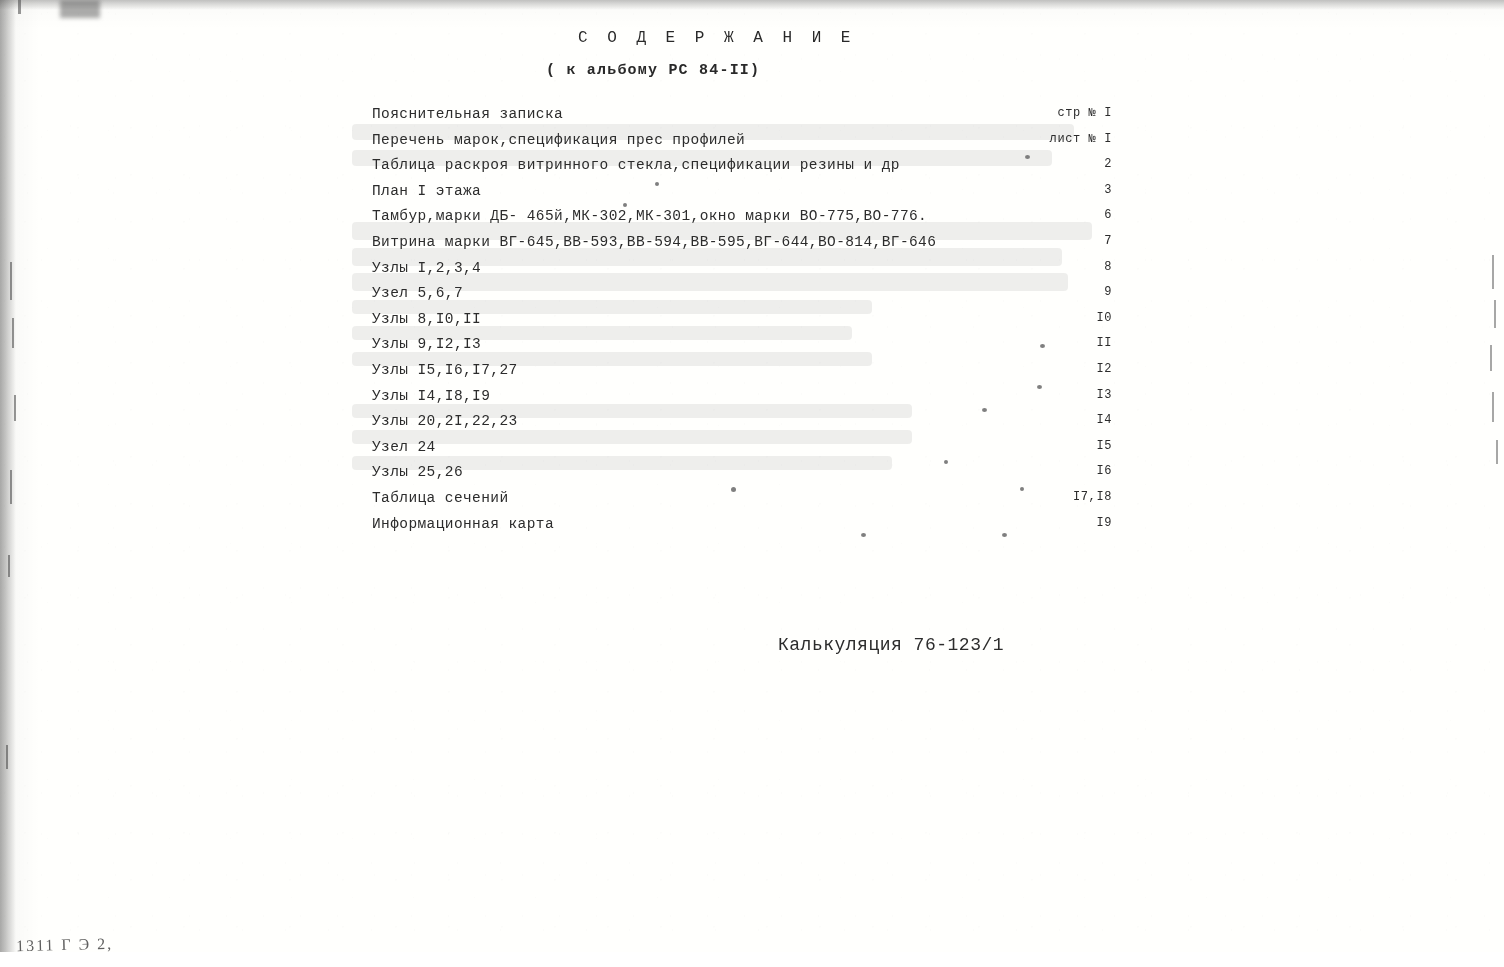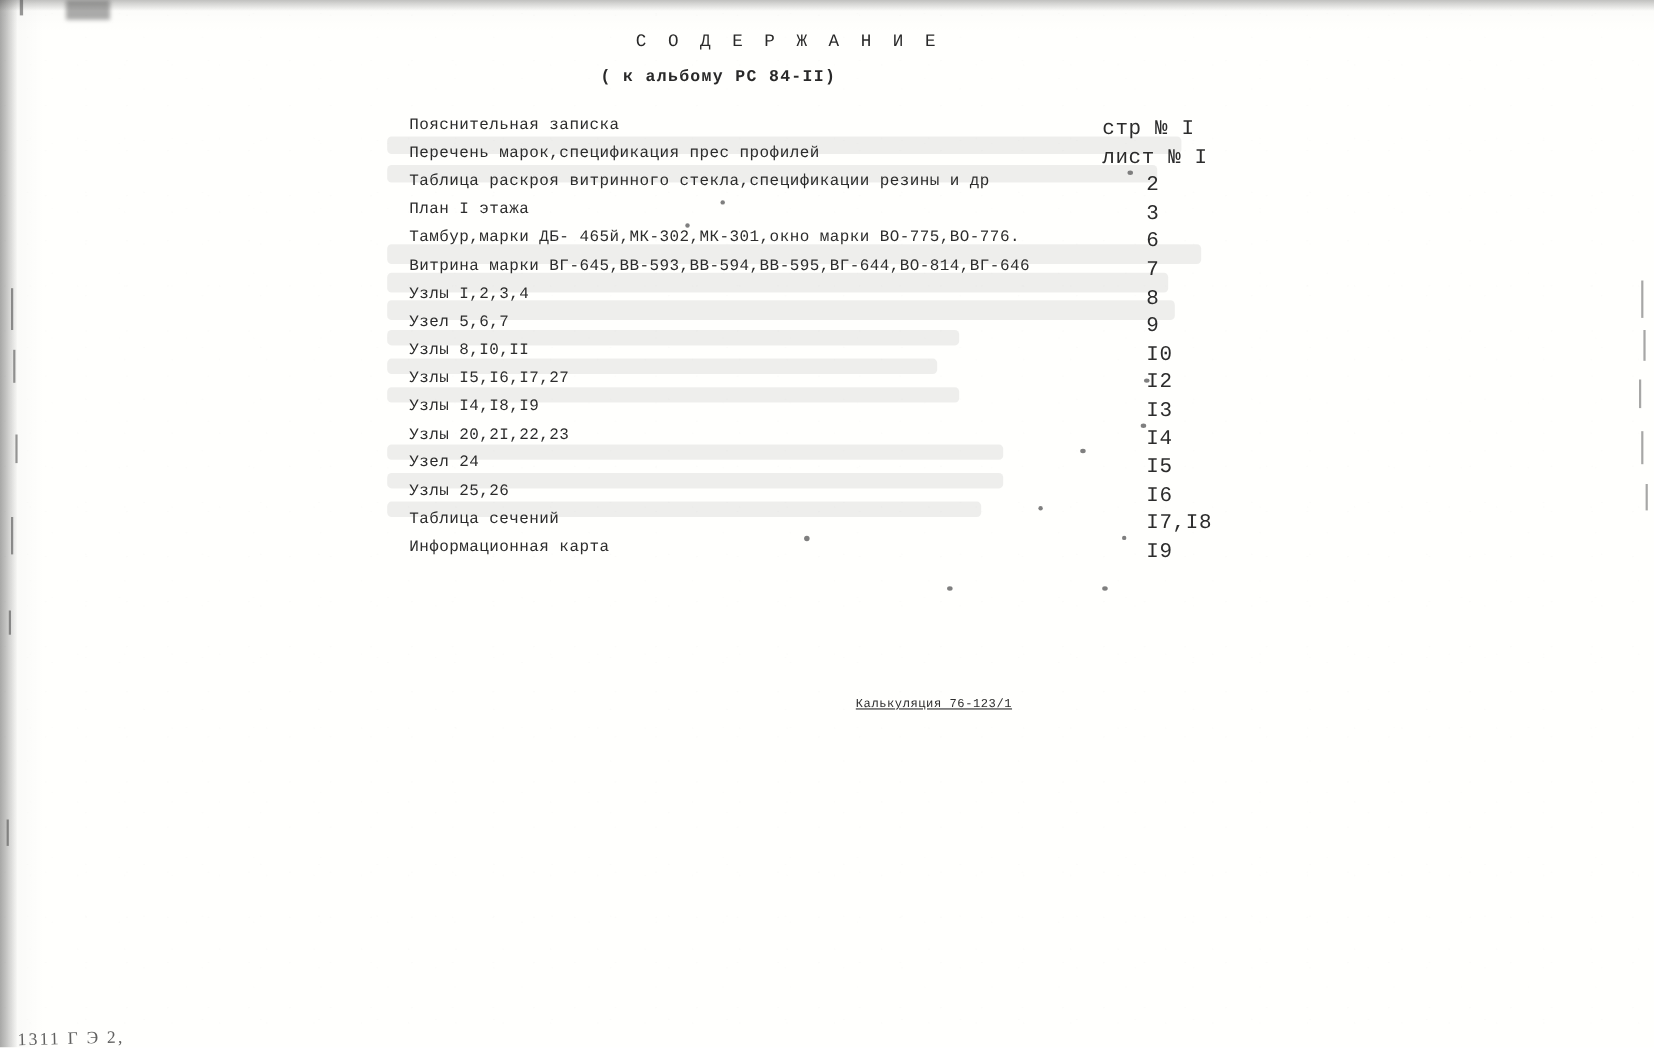--- a/index.html
+++ b/index.html
@@ -111,44 +111,43 @@
     left: 0;
     top: 0;
     font-size: 14.5px;
     letter-spacing: 0.4px;
     color: #2e2e2e;
   }
   .toc-page {
     position: absolute;
     right: 0;
     top: 0;
-    font-size: 19px;
+    font-size: 12px;
     letter-spacing: 0.6px;
     color: #2e2e2e;
-    text-align: left;
+    text-align: right;
   }
   .toc-page.wide { width: 110px; }
   .toc-page.narrow { width: 70px; }
 
   
   .smear {
     position: absolute;
     background: rgba(120,120,120,0.13);
     pointer-events: none;
   }
 
   .footer-note {
     position: absolute;
     left: 778px;
     top: 635px;
-    font-size: 11px;
+    font-size: 18px;
     letter-spacing: 0.5px;
     color: #2e2e2e;
     white-space: nowrap;
-    text-decoration: underline;
   }
 
   .bottom-scribble {
     position: absolute;
     left: 16px;
     top: 936px;
     font-size: 16px;
     color: #3a3a3a;
     letter-spacing: 2px;
     font-family: "Liberation Serif", serif;
@@ -260,20 +259,24 @@
     <div class="toc-row">
       <span class="toc-label">Узел 5,6,7</span>
       <span class="toc-page narrow">9</span>
     </div>
 
     <div class="toc-row">
       <span class="toc-label">Узлы 8,I0,II</span>
       <span class="toc-page narrow">I0</span>
     </div>
 
+    <div class="toc-row">
+      <span class="toc-label">Узлы 9,I2,I3</span>
+      <span class="toc-page narrow">II</span>
+    </div>
 
     <div class="toc-row">
       <span class="toc-label">Узлы I5,I6,I7,27</span>
       <span class="toc-page narrow">I2</span>
     </div>
 
     <div class="toc-row">
       <span class="toc-label">Узлы I4,I8,I9</span>
       <span class="toc-page narrow">I3</span>
     </div>

